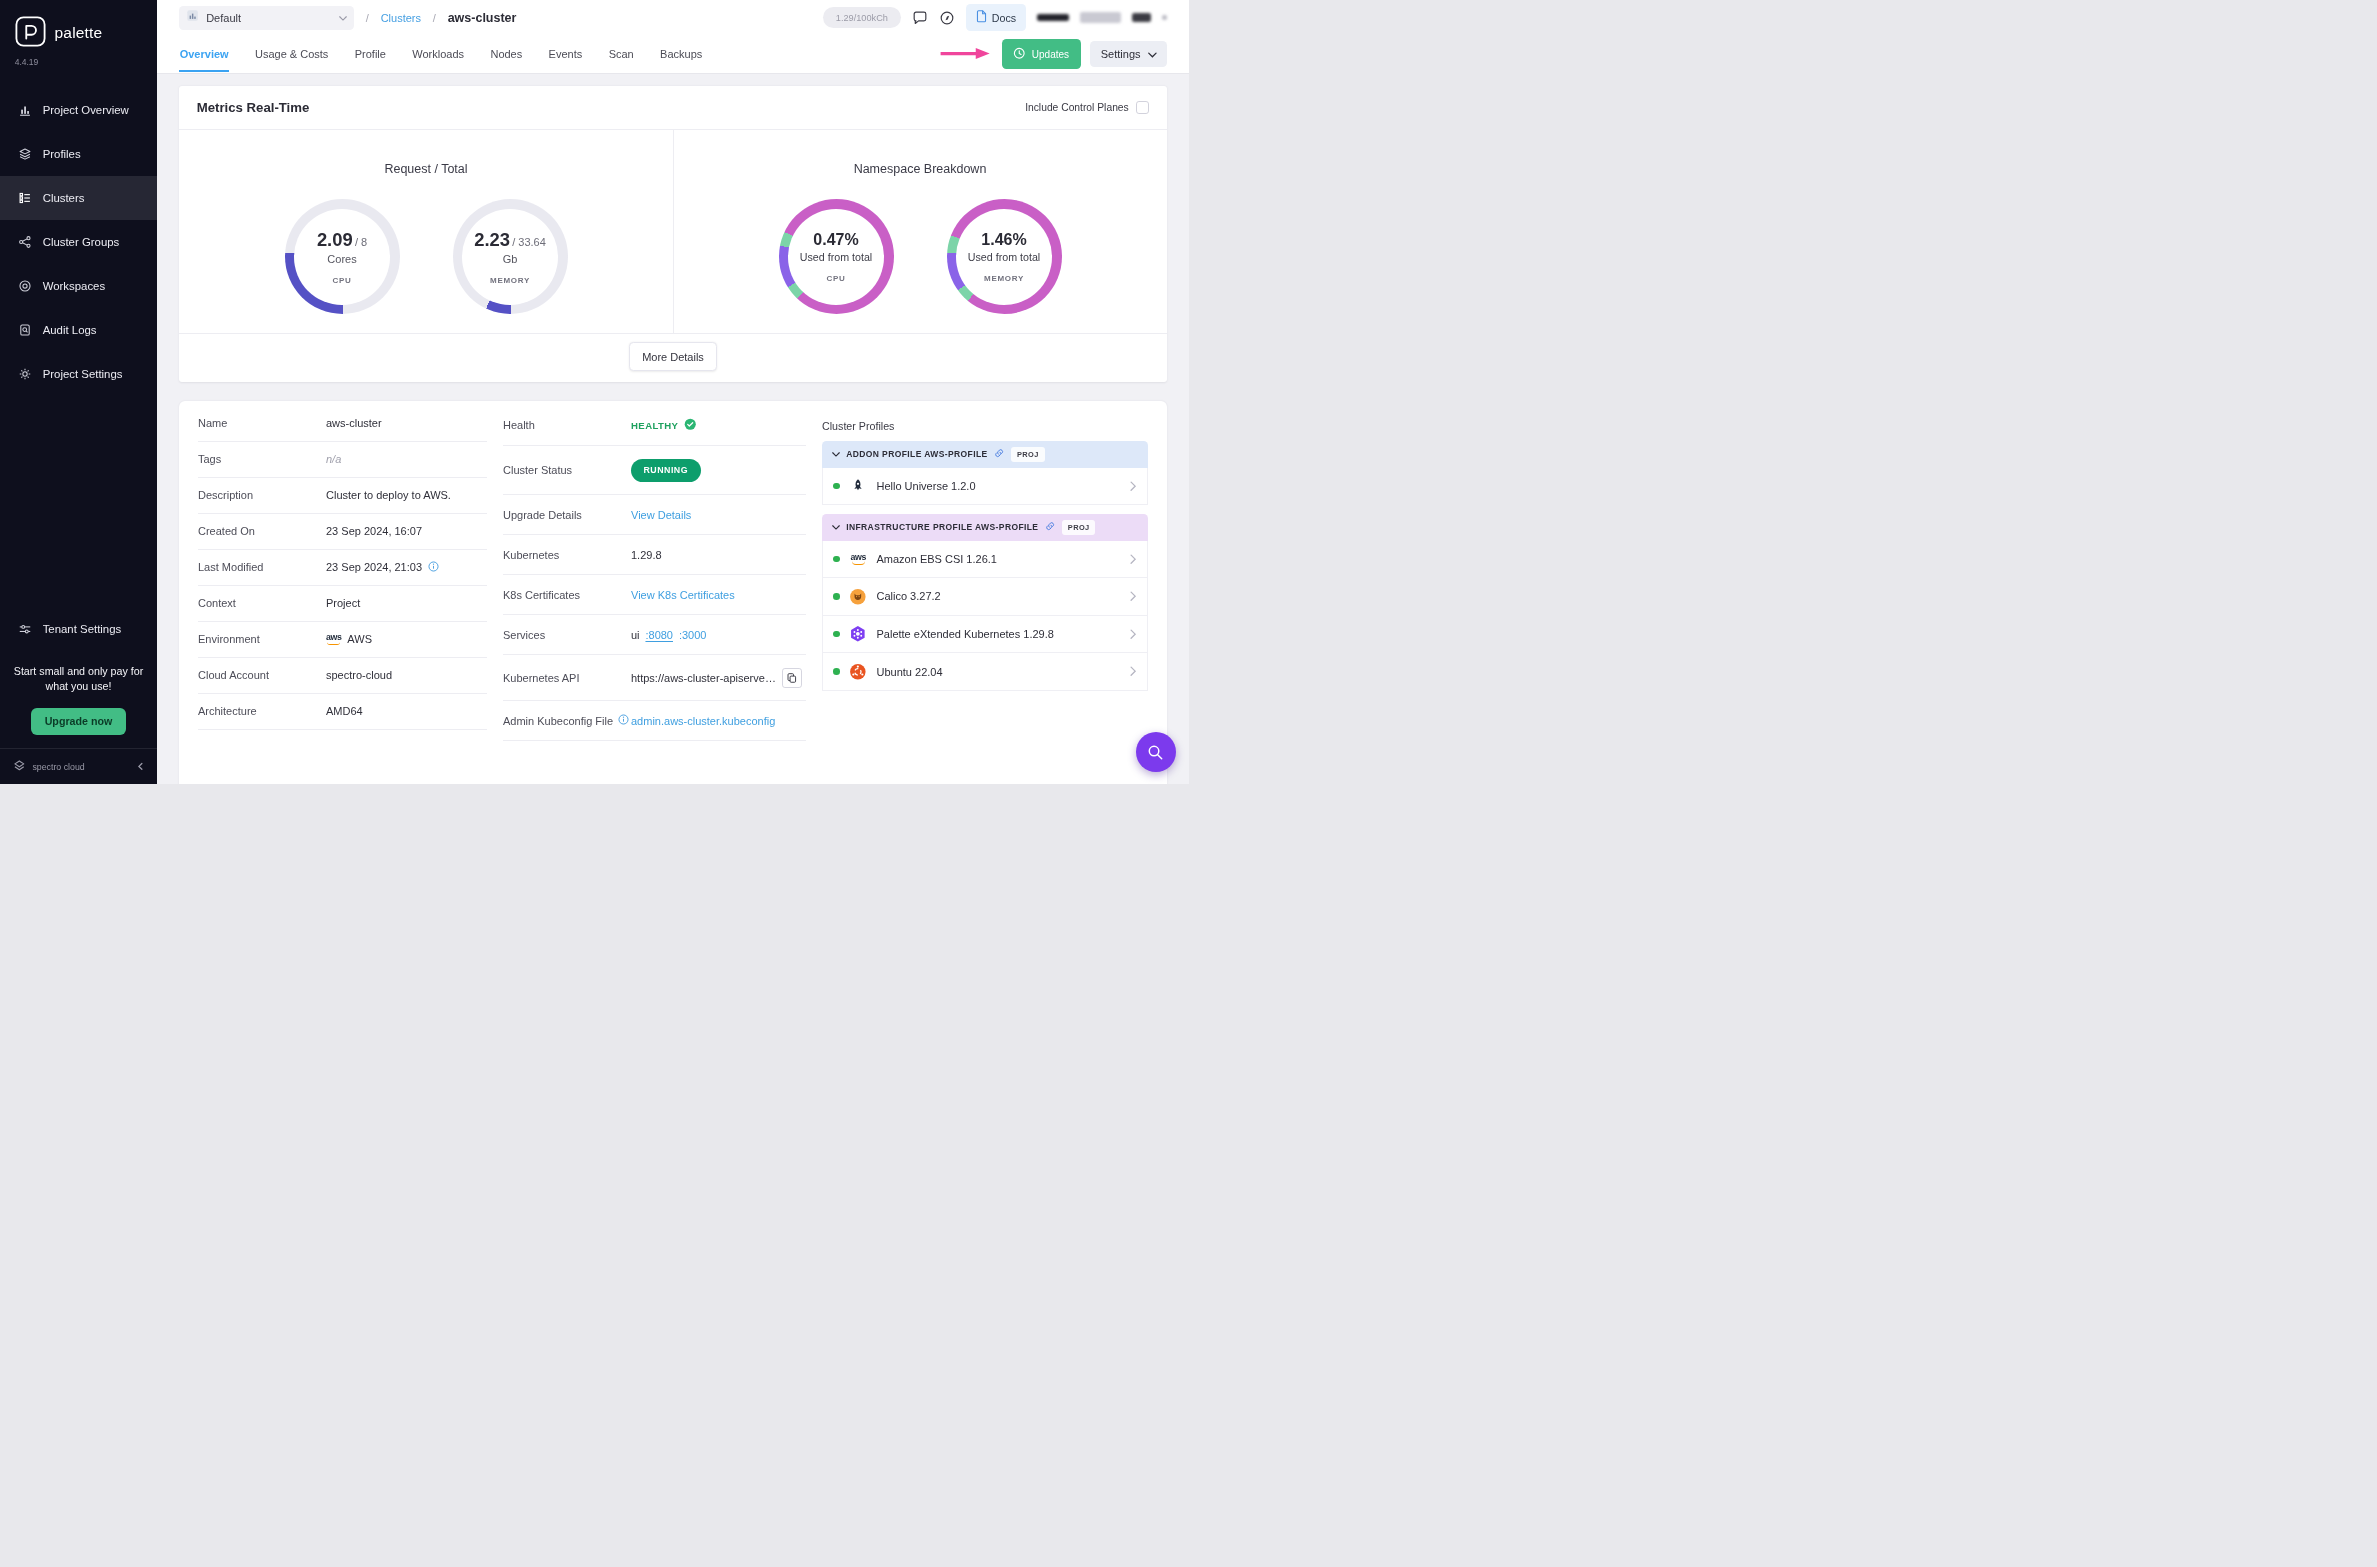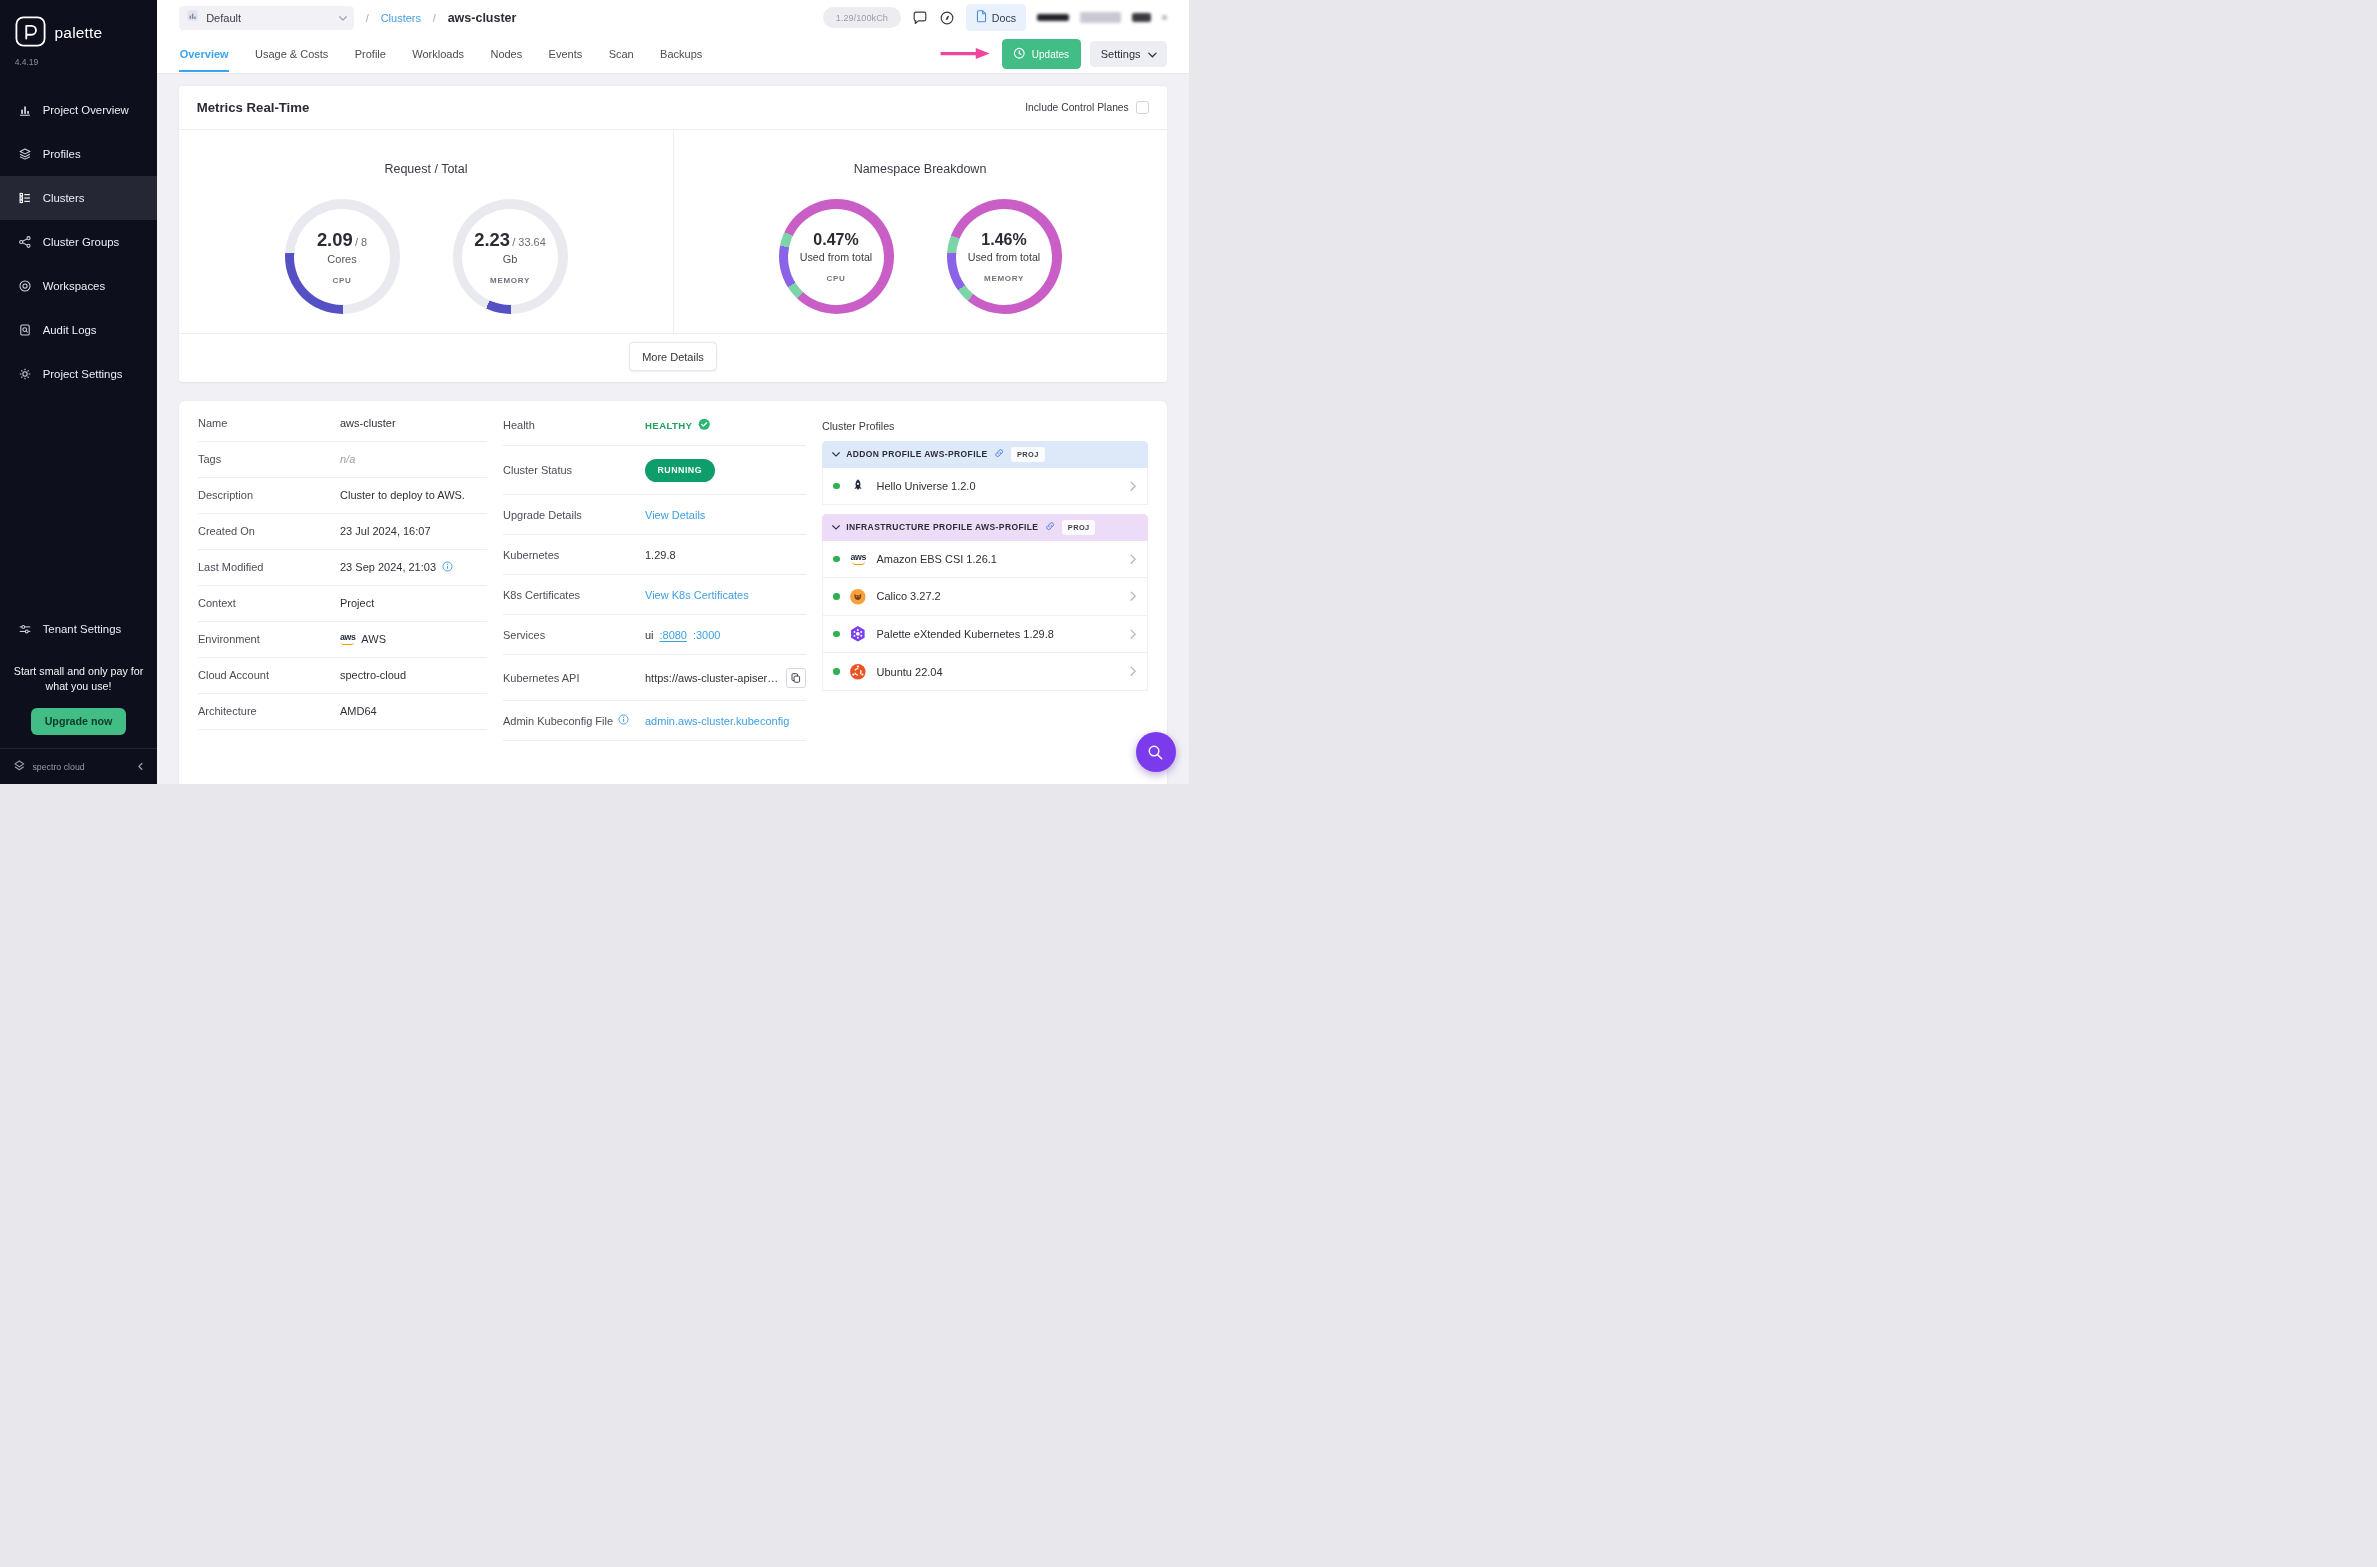--- a/index.html
+++ b/index.html
@@ -69,21 +69,21 @@
   .ring-label { margin-top:11px; font-size:8px; letter-spacing:0.7px; color:#73737f; font-weight:600; }
   .donut-value { font-size:16px; font-weight:700; color:#2b2b35; }
   .donut-cap { font-size:10.7px; color:#3d3d47; margin-top:2.2px; }
   .metrics-foot { border-top:0.7px solid #ededf2; text-align:center; padding:8px 0 11px; }
   .more-btn { background:#fff; border:0.7px solid #e6e6ee; box-shadow:0 0.7px 2.2px rgba(0,0,0,.08); border-radius:4.4px; padding:7.4px 12.5px; font-size:11px; color:#33333d; font-family:inherit; cursor:pointer; }
 
   
   .details-card { margin-top:19px; border-radius:5.9px 5.9px 0 0; padding:4.4px 19px 19px; height:442px; display:grid; grid-template-columns:289px 303px 1fr; column-gap:16px; align-content:start; }
   .kv { display:flex; align-items:center; padding:11px 0; border-bottom:0.7px solid #ededf2; font-size:11px; min-height:36px; }
   .col-mid .kv { padding:12.5px 0; min-height:40px; }
-  .kv-label { width:142px; flex-shrink:0; color:#4d4d58; display:flex; align-items:center; gap:5.2px; }
+  .kv-label { width:128px; flex-shrink:0; color:#4d4d58; display:flex; align-items:center; gap:5.2px; }
   .kv-value { color:#30303a; display:flex; align-items:center; gap:5.9px; min-width:0; }
   .muted { color:#a0a0ac; font-style:italic; }
   .link { color:#3f9fe0; cursor:pointer; }
   .link.u { text-decoration:underline; text-underline-offset:2.2px; }
   .healthy { color:#1fa15f; font-size:9.6px; font-weight:700; letter-spacing:0.4px; }
   .badge-running { background:#0d9e6c; color:#fff; font-size:8.8px; font-weight:700; letter-spacing:0.5px; padding:6.6px 12.5px; border-radius:11.8px; }
   .copy-btn { width:20px; height:20px; border:0.7px solid #d6d6e0; border-radius:2.9px; background:#fff; display:flex; align-items:center; justify-content:center; cursor:pointer; flex-shrink:0; }
   .truncate { white-space:nowrap; overflow:hidden; text-overflow:ellipsis; max-width:146px; }
   .aws-logo { display:inline-flex; flex-direction:column; align-items:center; line-height:1; }
   .aws-logo .aws-word { font-size:8.8px; font-weight:700; color:#252f3e; letter-spacing:-0.4px; }
@@ -378,21 +378,21 @@
           <div class="kv">
             <span class="kv-label">Tags</span>
             <span class="kv-value muted">n/a</span>
           </div>
           <div class="kv">
             <span class="kv-label">Description</span>
             <span class="kv-value">Cluster to deploy to AWS.</span>
           </div>
           <div class="kv">
             <span class="kv-label">Created On</span>
-            <span class="kv-value">23 Jul 2024, 16:07</span>
+            <span class="kv-value">23 Sep 2024, 16:07</span>
           </div>
           <div class="kv">
             <span class="kv-label">Last Modified</span>
             <span class="kv-value">
               <span>23 Sep 2024, 21:03</span>
               <span><svg width="11" height="11" viewBox="0 0 16 16" fill="none" stroke="#4a9fe0" stroke-width="1.4">
                     <circle cx="8" cy="8" r="6.6"></circle>
                     <line x1="8" y1="7" x2="8" y2="11.2"></line>
                     <circle cx="8" cy="4.6" r="0.9" fill="#4a9fe0" stroke="none"></circle>
                   </svg></span>

